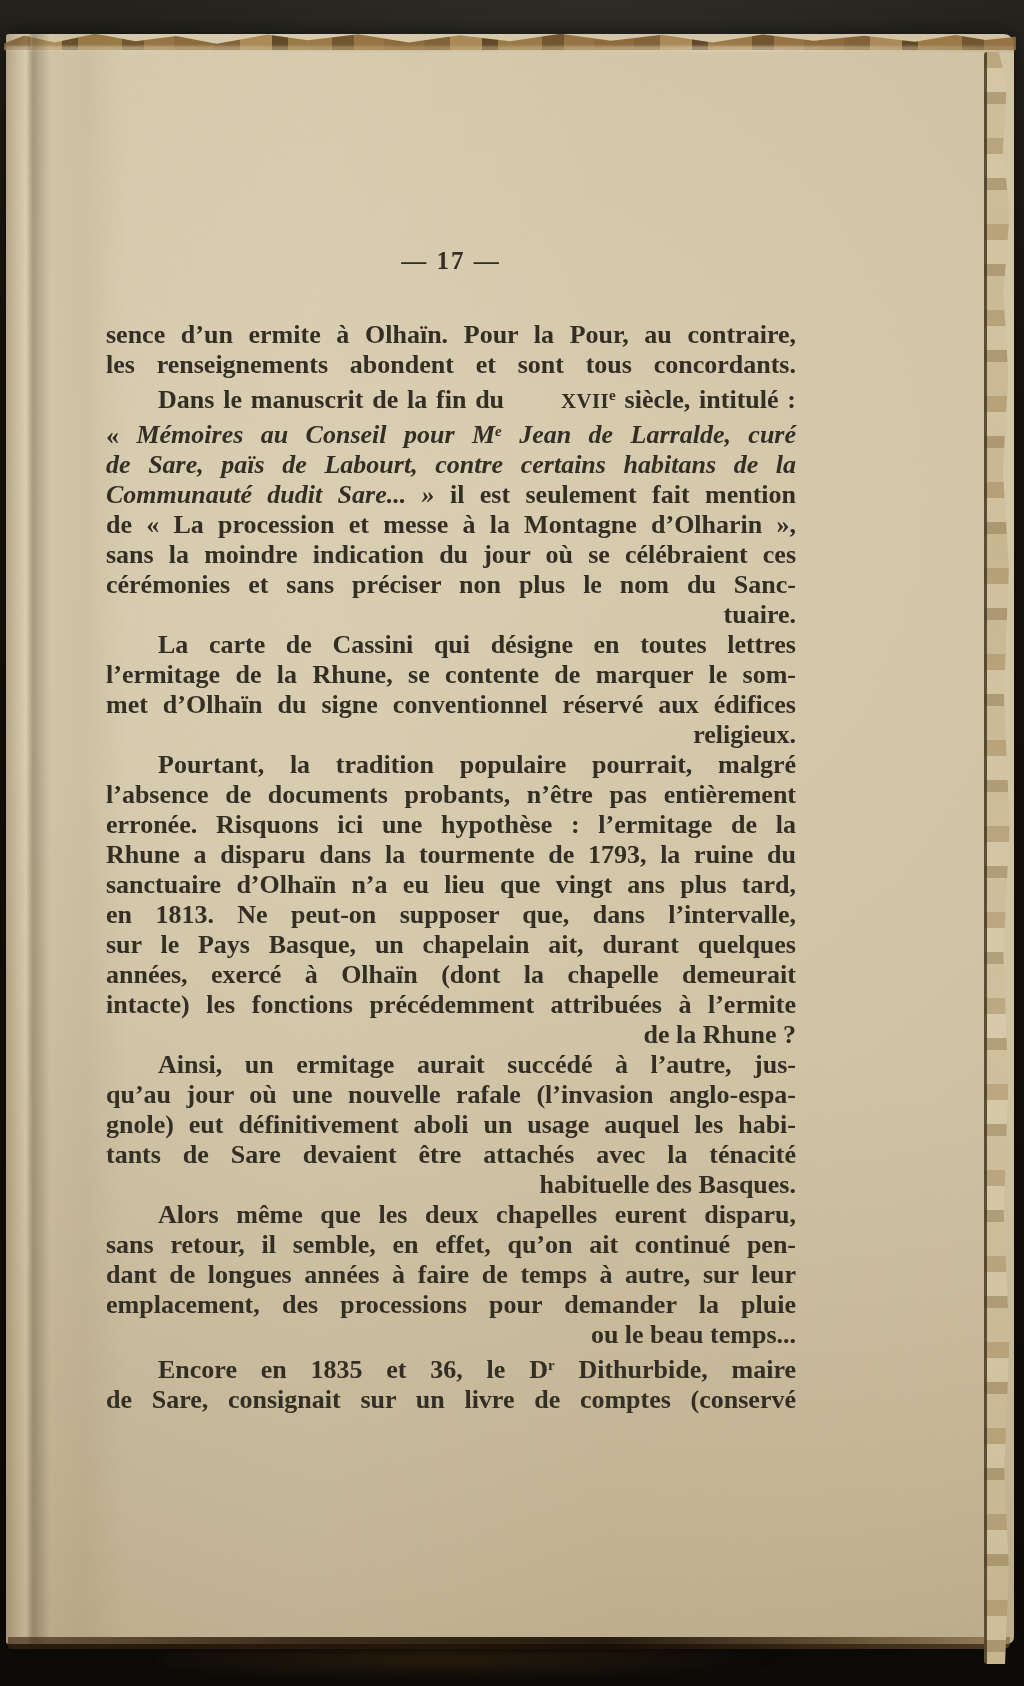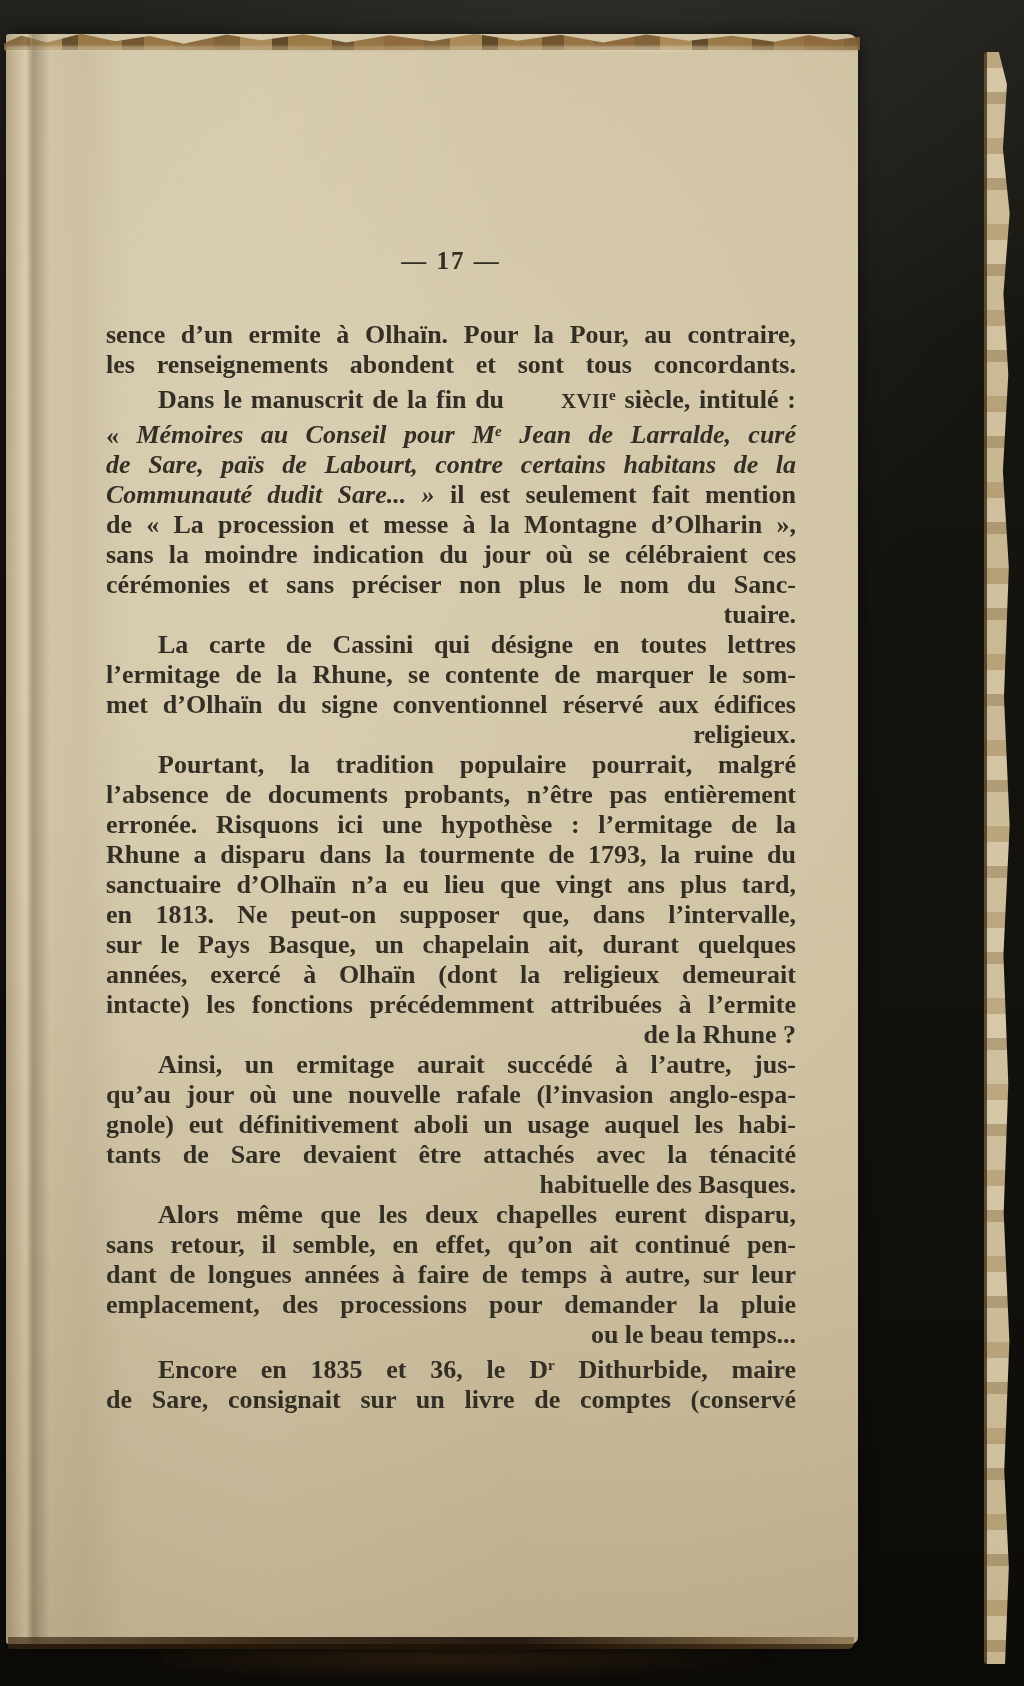--- a/index.html
+++ b/index.html
@@ -11,27 +11,28 @@
   .stage{
     position:relative;width:1024px;height:1686px;overflow:hidden;
     background:
       radial-gradient(ellipse 90% 55% at 58% 8%, rgba(70,68,60,0.35) 0%, rgba(0,0,0,0) 55%),
       linear-gradient(180deg,#23221d 0%,#16140f 20%,#12100c 70%,#0d0b08 100%);
     background-color:var(--background);
     font-family:"Liberation Serif","DejaVu Serif",serif;
   }
   
   .page{
-    position:absolute;left:6px;top:34px;width:852px;height:1610px;
+    position:absolute;left:6px;top:34px;width:972px;height:1610px;
     border-radius:3px 10px 7px 3px;
     background:
       linear-gradient(200deg, rgba(0,0,0,0) 55%, rgba(120,100,65,0.16) 100%),
       linear-gradient(90deg, rgba(255,248,230,0.10) 30%, rgba(0,0,0,0) 60%),
       radial-gradient(ellipse 130% 85% at 50% 28%, #d9cdb0 0%, var(--paper) 48%, #c9bb9a 80%, #bfb08e 100%);
     box-shadow:0 0 18px rgba(0,0,0,0.55);
+    padding-left:36px;
   }
   
   .deckle{
     position:absolute;left:-2px;right:-2px;top:-6px;height:22px;
     background:repeating-linear-gradient(90deg,
       #7c5c30 0 26px,#a88652 26px 58px,#59401e 58px 74px,#96743f 74px 118px,
       #6b4d26 118px 140px,#b5946034 140px 170px,#8a6434 170px 210px);
     background-color:#8a6434;
     clip-path:polygon(0% 70%,2% 34%,5% 66%,9% 26%,13% 60%,17% 36%,21% 72%,26% 30%,
       30% 56%,35% 28%,40% 66%,45% 33%,50% 60%,55% 26%,60% 58%,65% 31%,70% 66%,
@@ -123,21 +124,21 @@
         <div class="line justify"><span>l’ermitage de la Rhune, se contente de marquer le som-</span></div>
         <div class="line justify"><span>met d’Olhaïn du signe conventionnel réservé aux édifices</span></div>
         <div class="line"><span>religieux.</span></div>
         <div class="line justify indent"><span>Pourtant, la tradition populaire pourrait, malgré</span></div>
         <div class="line justify"><span>l’absence de documents probants, n’être pas entièrement</span></div>
         <div class="line justify"><span>erronée. Risquons ici une hypothèse : l’ermitage de la</span></div>
         <div class="line justify"><span>Rhune a disparu dans la tourmente de 1793, la ruine du</span></div>
         <div class="line justify"><span>sanctuaire d’Olhaïn n’a eu lieu que vingt ans plus tard,</span></div>
         <div class="line justify"><span>en 1813. Ne peut-on supposer que, dans l’intervalle,</span></div>
         <div class="line justify"><span>sur le Pays Basque, un chapelain ait, durant quelques</span></div>
-        <div class="line justify"><span>années, exercé à Olhaïn (dont la religieux demeurait</span></div>
+        <div class="line justify"><span>années, exercé à Olhaïn (dont la chapelle demeurait</span></div>
         <div class="line justify"><span>intacte) les fonctions précédemment attribuées à l’ermite</span></div>
         <div class="line"><span>de la Rhune ?</span></div>
         <div class="line justify indent"><span>Ainsi, un ermitage aurait succédé à l’autre, jus-</span></div>
         <div class="line justify"><span>qu’au jour où une nouvelle rafale (l’invasion anglo-espa-</span></div>
         <div class="line justify"><span>gnole) eut définitivement aboli un usage auquel les habi-</span></div>
         <div class="line justify"><span>tants de Sare devaient être attachés avec la ténacité</span></div>
         <div class="line"><span>habituelle des Basques.</span></div>
         <div class="line justify indent"><span>Alors même que les deux chapelles eurent disparu,</span></div>
         <div class="line justify"><span>sans retour, il semble, en effet, qu’on ait continué pen-</span></div>
         <div class="line justify"><span>dant de longues années à faire de temps à autre, sur leur</span></div>

